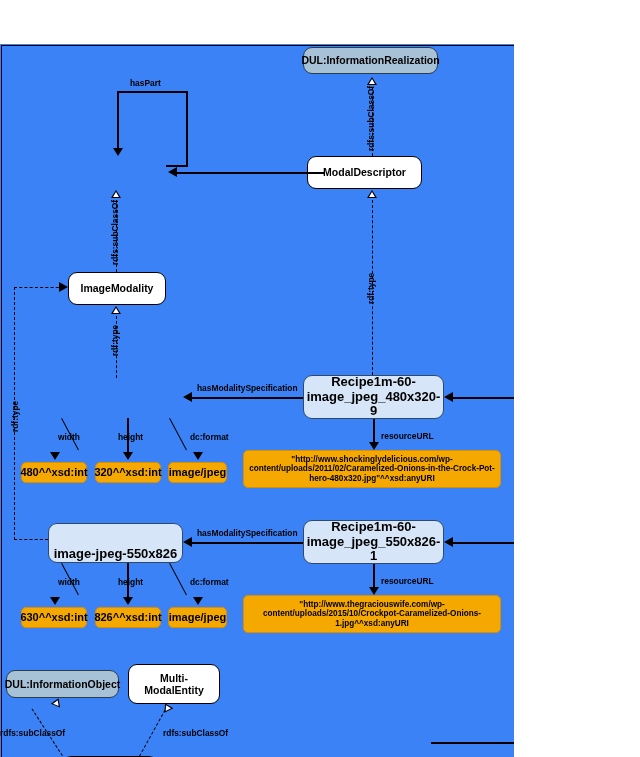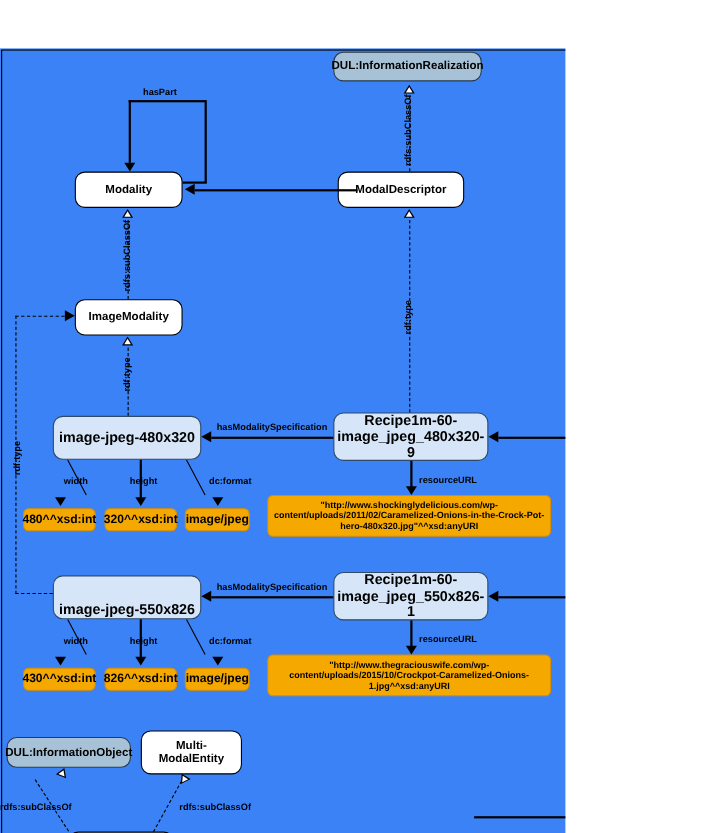--- a/index.html
+++ b/index.html
@@ -44,35 +44,29 @@
 </head>
 <body>
 
 <div id="canvas">
   <div id="frame"></div>
 
   <div class="node n-dul" style="left:303px;top:3px;width:135px;height:27px;">
     <span>DUL:InformationRealization</span>
   </div>
 
-  <div class="node n-class" style="left:68px;top:112px;width:98px;height:33px;">
-    <span>Modality</span>
-  </div>
 
   <div class="node n-class" style="left:307px;top:112px;width:115px;height:33px;">
     <span>ModalDescriptor</span>
   </div>
 
   <div class="node n-class" style="left:68px;top:228px;width:98px;height:33px;">
     <span>ImageModality</span>
   </div>
 
-  <div class="node n-inst" style="left:48px;top:334px;width:135px;height:40px;">
-    <span>image-jpeg-480x320</span>
-  </div>
 
   <div class="node n-inst" style="left:303px;top:331px;width:141px;height:44px;flex-direction:column;">
     <span>Recipe1m-60-</span>
     <span>image_jpeg_480x320-9</span>
   </div>
 
   <div class="node n-inst" style="left:48px;top:479px;width:135px;height:40px;align-items:flex-end;">
     <span>image-jpeg-550x826</span>
   </div>
 
@@ -101,21 +95,21 @@
     <span>480^^xsd:int</span>
   </div>
   <div class="node n-lit" style="left:95px;top:418px;width:66px;height:21px;">
     <span>320^^xsd:int</span>
   </div>
   <div class="node n-lit" style="left:168px;top:418px;width:59px;height:21px;">
     <span>image/jpeg</span>
   </div>
 
   <div class="node n-lit" style="left:21px;top:563px;width:66px;height:21px;">
-    <span>430^^xsd:int</span>
+    <span>630^^xsd:int</span>
   </div>
   <div class="node n-lit" style="left:95px;top:563px;width:66px;height:21px;">
     <span>826^^xsd:int</span>
   </div>
   <div class="node n-lit" style="left:168px;top:563px;width:59px;height:21px;">
     <span>image/jpeg</span>
   </div>
 
   <div class="node n-lit url" style="left:243px;top:406px;width:258px;height:38px;">
     <span>"http://www.shockinglydelicious.com/wp-content/uploads/2011/02/Caramelized-Onions-in-the-Crock-Pot-hero-480x320.jpg"^^xsd:anyURI</span>

